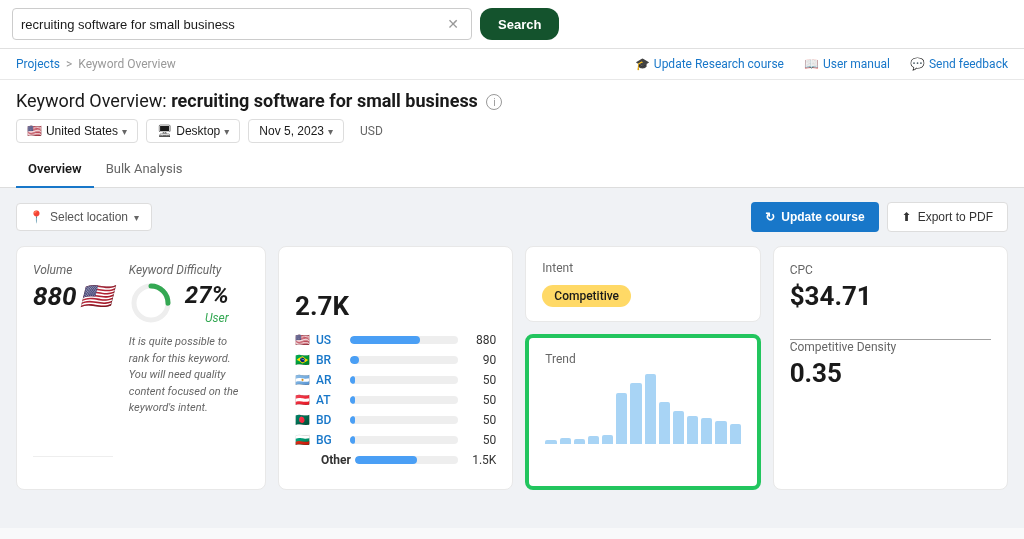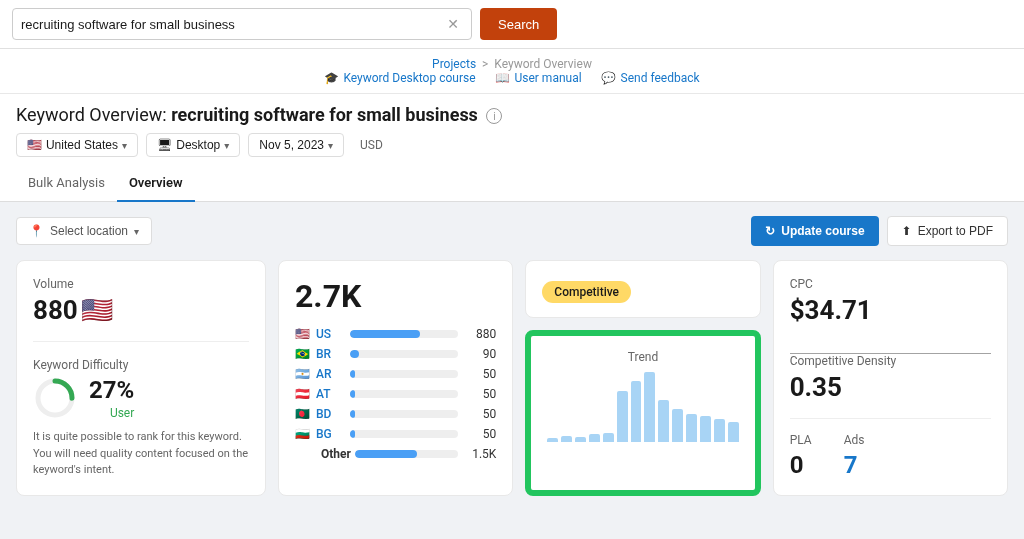--- a/index.html
+++ b/index.html
@@ -37,40 +37,39 @@
       font-size: 13px;
       color: #1a1a1a;
     }
     .clear-icon {
       cursor: pointer;
       color: #999;
       font-size: 14px;
       margin-right: 4px;
     }
     .search-btn {
-      background: #c2410c;
+      background: #14532d;
       color: #fff;
       border: none;
-      border-radius: 4px;
+      border-radius: 12px;
       padding: 0 18px;
       height: 32px;
       font-size: 13px;
-      font-weight: 400;
+      font-weight: 700;
       cursor: pointer;
     }
 
     
     .header-nav {
       display: flex;
       align-items: center;
       justify-content: space-between;
       padding: 8px 16px;
       background: #fff;
       border-bottom: 1px solid #e8e8e8;
-      flex-direction: column;
     }
     .breadcrumb {
       display: flex;
       align-items: center;
       gap: 6px;
       font-size: 12px;
       color: #666;
     }
     .breadcrumb a { color: #1877c9; text-decoration: none; }
     .breadcrumb span { color: #999; }
@@ -232,22 +231,23 @@
     .card {
       background: #fff;
       border-radius: 8px;
       padding: 16px;
       border: 1px solid #e8e8e8;
     }
 
     
     .left-card {
       display: flex;
-      flex-direction: column;
-      gap: 0;
+      flex-direction: row;
+      gap: 16px;
+      font-style: italic;
     }
     .metric-section {
       padding-bottom: 16px;
       margin-bottom: 16px;
       border-bottom: 1px solid #eee;
     }
     .metric-label {
       font-size: 12px;
       color: #666;
       margin-bottom: 4px;
@@ -287,23 +287,24 @@
     }
     .difficulty-desc {
       font-size: 11px;
       color: #666;
       line-height: 1.5;
       margin-top: 9px;
     }
 
     
     .global-card .global-value {
-      font-size: 32px;
+      font-size: 26px;
       font-weight: 700;
       margin-bottom: 12px;
+      margin-top: 28px;
     }
     .country-row {
       display: flex;
       align-items: center;
       gap: 6px;
       margin-bottom: 6px;
       font-size: 12px;
     }
     .country-code {
       width: 28px;
@@ -330,23 +331,22 @@
     .intent-section {
       background: #fff;
       border-radius: 8px;
       padding: 14px 16px;
       border: 1px solid #e8e8e8;
     }
     .trend-section {
       background: #fff;
       border-radius: 8px;
       padding: 14px 16px;
-      border: 6px solid #22c55e;
+      border: 4px solid #22c55e;
       flex: 1;
-      text-align: center;
     }
     .intent-badge {
       display: inline-block;
       background: #ffd966;
       color: #1a1a1a;
       padding: 4px 12px;
       border-radius: 12px;
       font-size: 12px;
       font-weight: 500;
       margin-top: 6px;
@@ -400,21 +400,21 @@
 
 <div class="header-nav">
   <div class="breadcrumb">
     <a href="#">Projects</a>
     <span>&gt;</span>
     <span>Keyword Overview</span>
   </div>
   <div class="header-links">
     <a href="#">
       <span>🎓</span>
-      <span>Keyword Desktop course</span>
+      <span>Update Research course</span>
     </a>
     <a href="#">
       <span>📖</span>
       <span>User manual</span>
     </a>
     <a href="#">
       <span>💬</span>
       <span>Send feedback</span>
     </a>
   </div>
@@ -440,22 +440,22 @@
     <span class="chevron">▾</span>
   </button>
   <button class="filter-btn">
     <span>Nov 5, 2023</span>
     <span class="chevron">▾</span>
   </button>
   <span class="usd-label">USD</span>
 </div>
 
 <div class="tabs">
+  <div class="tab active">Overview</div>
   <div class="tab">Bulk Analysis</div>
-  <div class="tab active">Overview</div>
 </div>
 
 <div class="main-content">
 
   <div class="action-row">
     <button class="location-btn">
       <span>📍</span>
       <span>Select location</span>
       <span class="chevron">▾</span>
     </button>
@@ -557,20 +557,21 @@
           <div class="bar-container">
             <div class="bar-fill" style="width:60%"></div>
           </div>
           <span class="country-count">1.5K</span>
         </div>
       </div>
     </div>
 
     <div style="display:flex;flex-direction:column;gap:12px;">
       <div class="intent-section">
+        <div class="metric-label">Intent</div>
         <div>
           <span class="intent-badge">Competitive</span>
         </div>
       </div>
       <div class="trend-section">
         <div class="metric-label">Trend</div>
         <div class="trend-bars">
 
         <div class="trend-bar" style="height: 5%;"></div>
             <div class="trend-bar" style="height: 8%;"></div>
@@ -592,28 +593,16 @@
 
     <div class="card cpc-density-card">
       <div class="cpc-section">
         <div class="metric-label">CPC</div>
         <div class="metric-value">$34.71</div>
       </div>
       <div class="density-section">
         <div class="metric-label">Competitive Density</div>
         <div class="metric-value">0.35</div>
       </div>
-      <div style="border-top:1px solid #eee; padding-top:14px;">
-        <div class="pla-ads-row">
-          <div class="pla-col">
-            <div class="metric-label">PLA</div>
-            <div class="plain-value">0</div>
-          </div>
-          <div class="ads-col">
-            <div class="metric-label">Ads</div>
-            <div class="ads-value">7</div>
-          </div>
-        </div>
-      </div>
     </div>
 
   </div>
 </div>
 
 </body></html>

